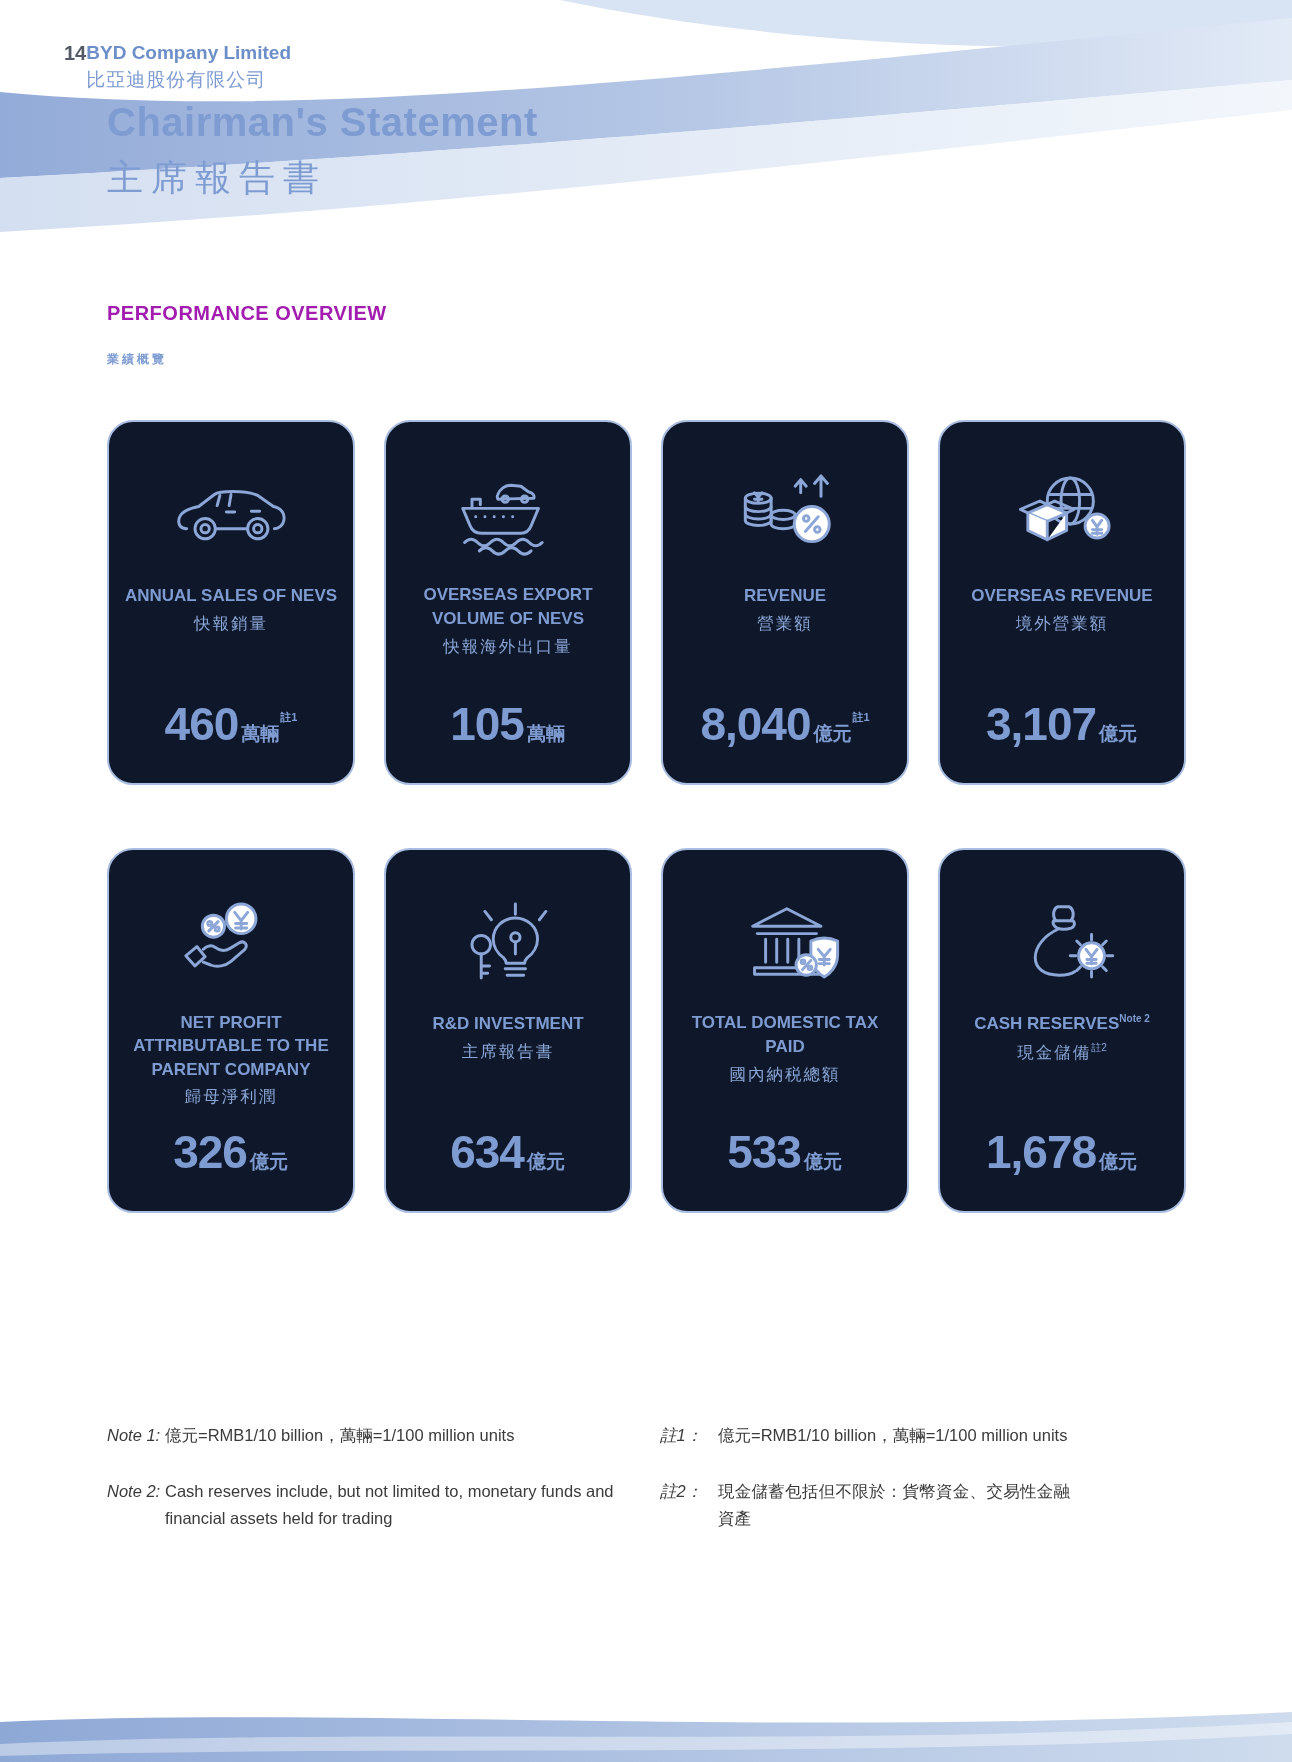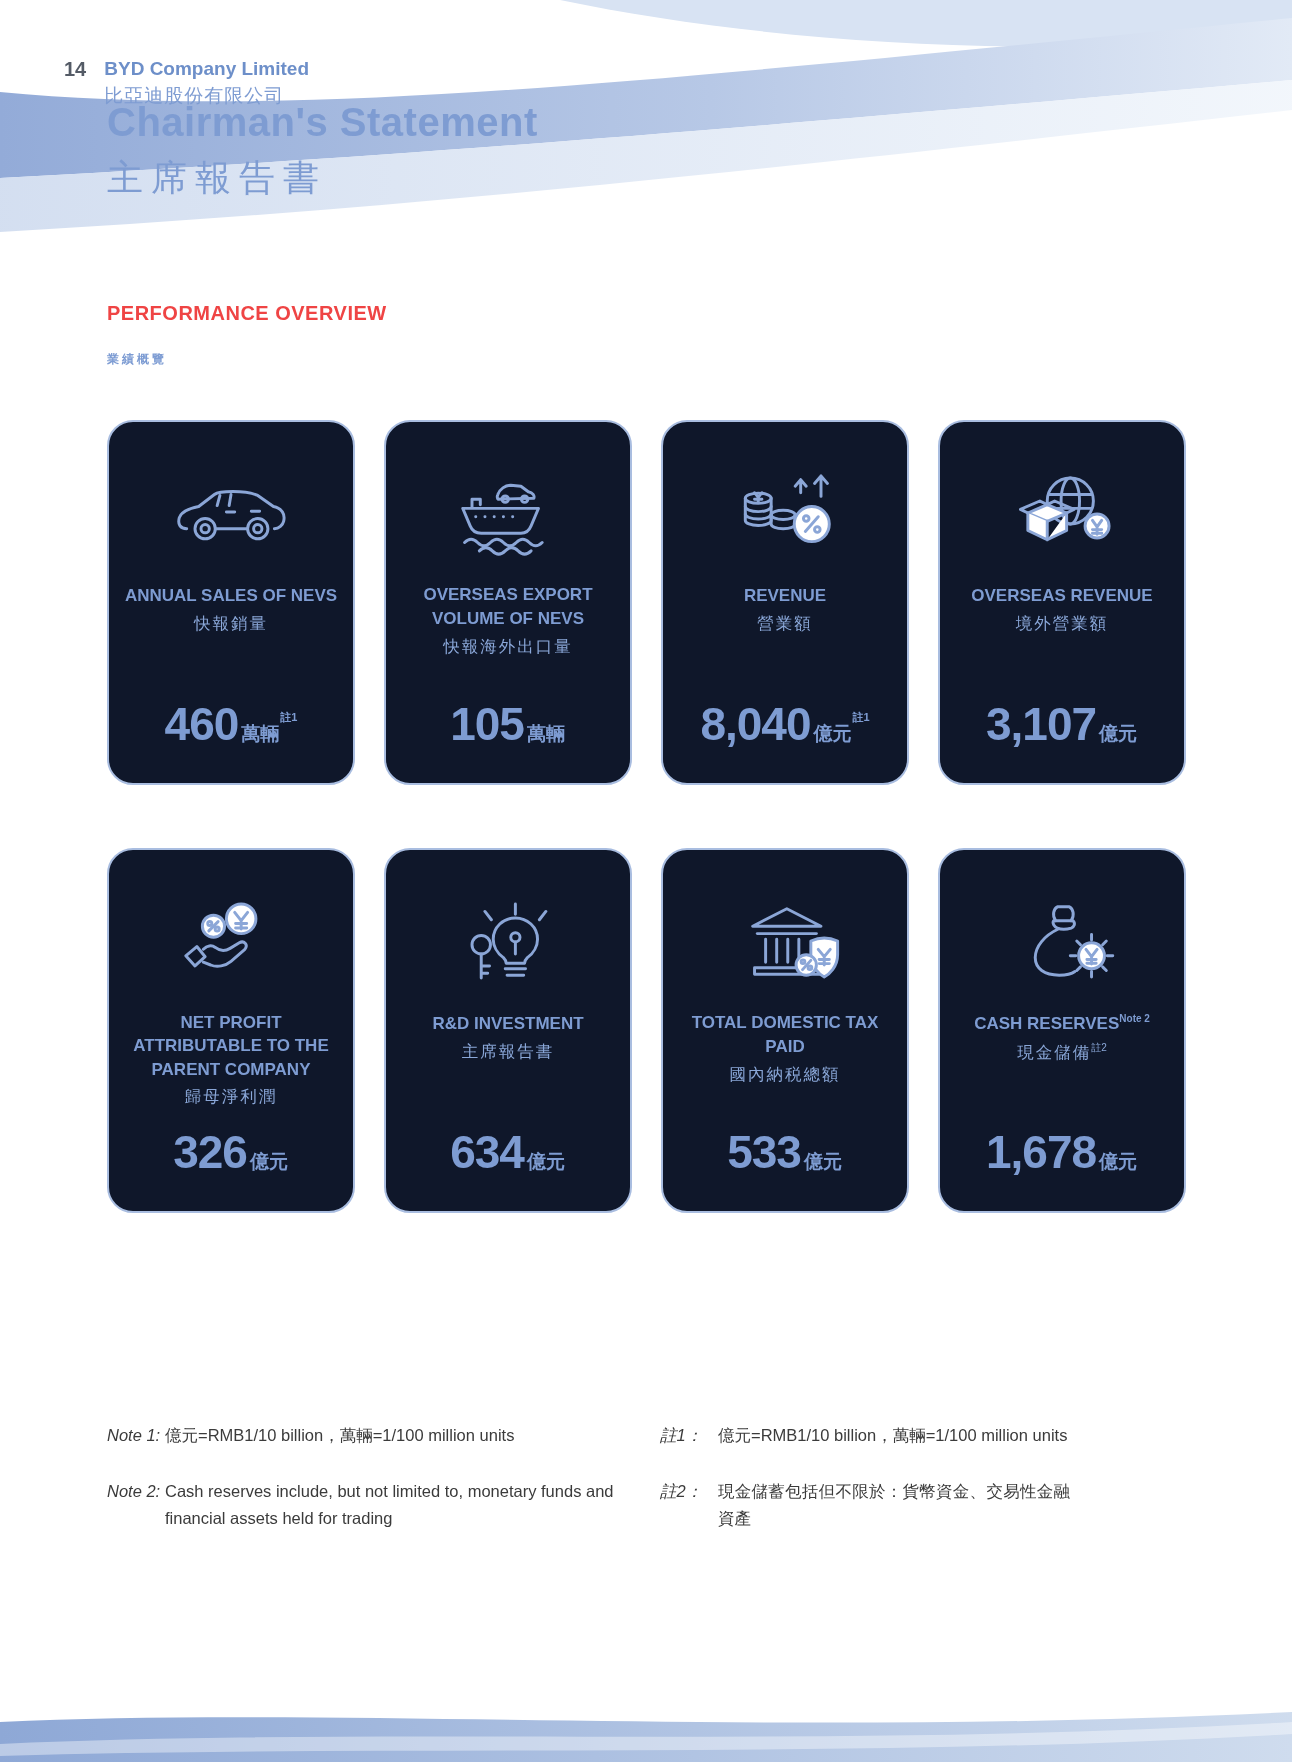--- a/index.html
+++ b/index.html
@@ -2,31 +2,31 @@
 <html><head>
 <meta charset="utf-8">
 <style>
   html,body{margin:0;padding:0;background:#fff;}
   .page{position:relative;width:1292px;height:1762px;background:#fff;overflow:hidden;
         font-family:"Liberation Sans",sans-serif;}
   svg.deco{position:absolute;left:0;display:block;}
   .top-deco{top:0;}
   .bottom-deco{bottom:0;}
 
-  .page-head{position:absolute;top:58px;left:64px;display:flex;gap:18px;align-items:flex-start;z-index:6;}
+  .page-head{position:absolute;top:42px;left:64px;display:flex;align-items:flex-start;z-index:6;}
   .page-num{font-size:20px;font-weight:bold;color:#545b66;line-height:1.1;}
   .company-en{font-size:19px;font-weight:bold;color:#6d8fc9;line-height:1.15;}
   .company-zh{font-size:19px;color:#7e9cd2;margin-top:3px;letter-spacing:1px;}
 
   .title-block{position:absolute;left:107px;top:100px;z-index:6;}
   .title-en{font-size:40px;font-weight:bold;color:#7e9cd2;letter-spacing:.5px;line-height:1.1;}
   .title-zh{font-size:36px;color:#7e9cd2;letter-spacing:8px;margin-top:10px;font-weight:500;}
 
   .section-head{position:absolute;left:107px;top:302px;z-index:6;}
-  .section-en{font-size:20px;font-weight:bold;color:#ef4444;letter-spacing:.5px;}
+  .section-en{font-size:20px;font-weight:bold;color:#a21caf;letter-spacing:.5px;}
   .section-zh{font-size:12px;font-weight:bold;color:#7d9cd3;letter-spacing:3px;margin-top:26px;}
 
   .cards-grid{position:absolute;left:107px;top:420px;width:1078px;display:grid;
               grid-template-columns:repeat(4,248px);column-gap:29px;row-gap:63px;z-index:5;}
   .card{height:365px;border:2px solid #a9bde0;border-radius:26px;background:#0f172a;
         display:flex;flex-direction:column;align-items:center;
         padding:30px 14px 30px;box-sizing:border-box;}
   .card-icon{height:122px;display:flex;align-items:center;justify-content:center;}
   .card-icon svg{width:120px;height:88px;}
   .card-label-en{margin-top:10px;font-size:17px;font-weight:bold;color:#7e9cd2;

